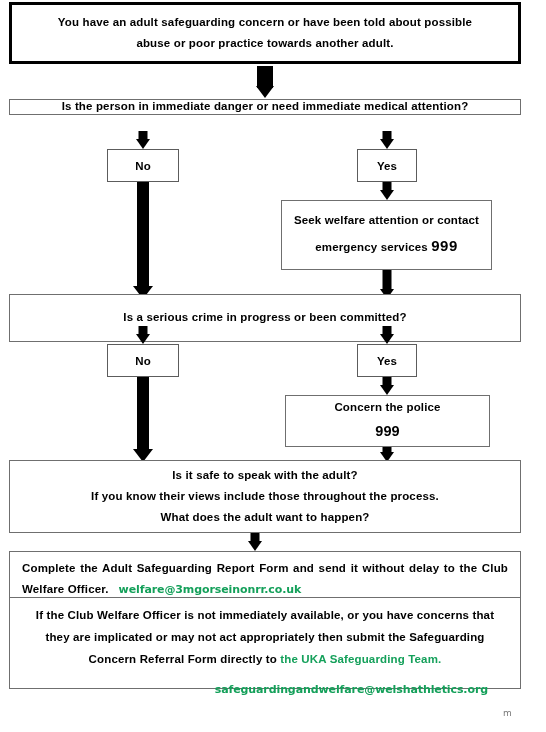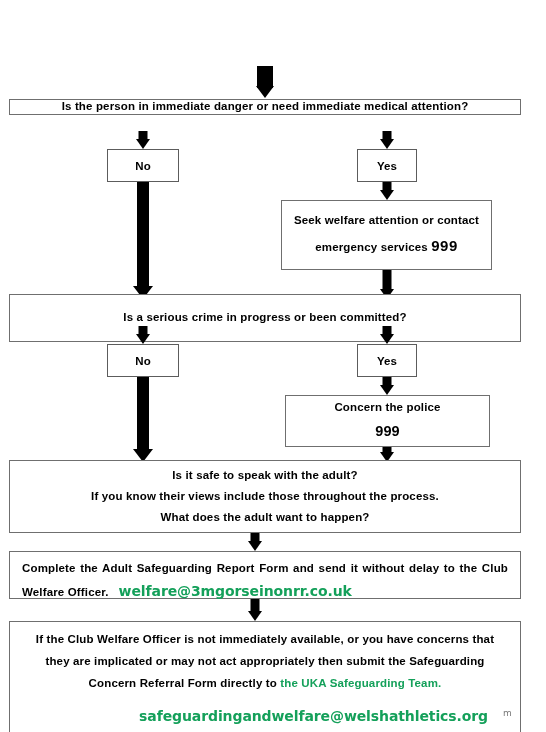--- a/index.html
+++ b/index.html
@@ -72,21 +72,21 @@
   }
 
   .green {
     color: #14a05a;
     font-weight: bold;
   }
   .email {
     color: #14a05a;
     font-family: "DejaVu Sans", sans-serif;
     font-weight: bold;
-    font-size: 14px;
+    font-size: 11px;
     letter-spacing: -0.1px;
   }
 
   
   .arrow {
     position: absolute;
   }
   .arrow .shaft {
     position: absolute;
     background: #000000;
@@ -112,20 +112,24 @@
     font-size: 9px;
     font-family: "DejaVu Sans", sans-serif;
     letter-spacing: -1px;
   }
 </style>
 </head>
 <body>
 
 <div id="canvas">
 
+  <div class="box heavy" style="left:9px; top:2px; width:512px; height:62px;">
+    <span class="line">You have an adult safeguarding concern or have been told about possible</span>
+    <span class="line">abuse or poor practice towards another adult.</span>
+  </div>
 
   <div class="arrow" style="left:247px; top:66px; width:36px; height:32px;">
     <div class="shaft" style="width:16px; height:22px;"></div>
     <div class="head"></div>
   </div>
 
   <div class="box" style="left:9px; top:99px; width:512px; height:16px;">
     <span class="line">Is the person in immediate danger or need immediate medical attention?</span>
   </div>
 
@@ -225,21 +229,21 @@
 
   <div class="box justify" style="left:9px; top:551px; width:512px; height:48px;">
     <span>Complete the Adult Safeguarding Report Form and send it without delay to the Club Welfare Officer.</span><span>&nbsp;&nbsp;&nbsp;</span><span class="email">welfare@3mgorseinonrr.co.uk</span>
   </div>
 
   <div class="arrow" style="left:240px; top:599px; width:30px; height:22px;">
     <div class="shaft" style="width:9px; height:12px;"></div>
     <div class="head" style="border-left-width:7px; border-right-width:7px; border-top-width:10px;"></div>
   </div>
 
-  <div class="box" style="left:9px; top:621px; width:512px; height:112px; display:block; text-align:center; padding:7px 14px 2px 14px; line-height:1.9;">
+  <div class="box" style="left:9px; top:597px; width:512px; height:92px; display:block; text-align:center; padding:7px 14px 2px 14px; line-height:1.9;">
     <span>If the Club Welfare Officer is not immediately available, or you have concerns that they are implicated or may not act appropriately then submit the Safeguarding Concern Referral Form directly to </span><span class="green">the UKA Safeguarding Team.</span>
     <div style="text-align:right; padding-right:18px; padding-top:8px;">
       <span class="email">safeguardingandwelfare@welshathletics.org</span>
     </div>
   </div>
 
   <div class="artifact" style="left:503px; top:708px;">m</div>
 
 </div>
 

